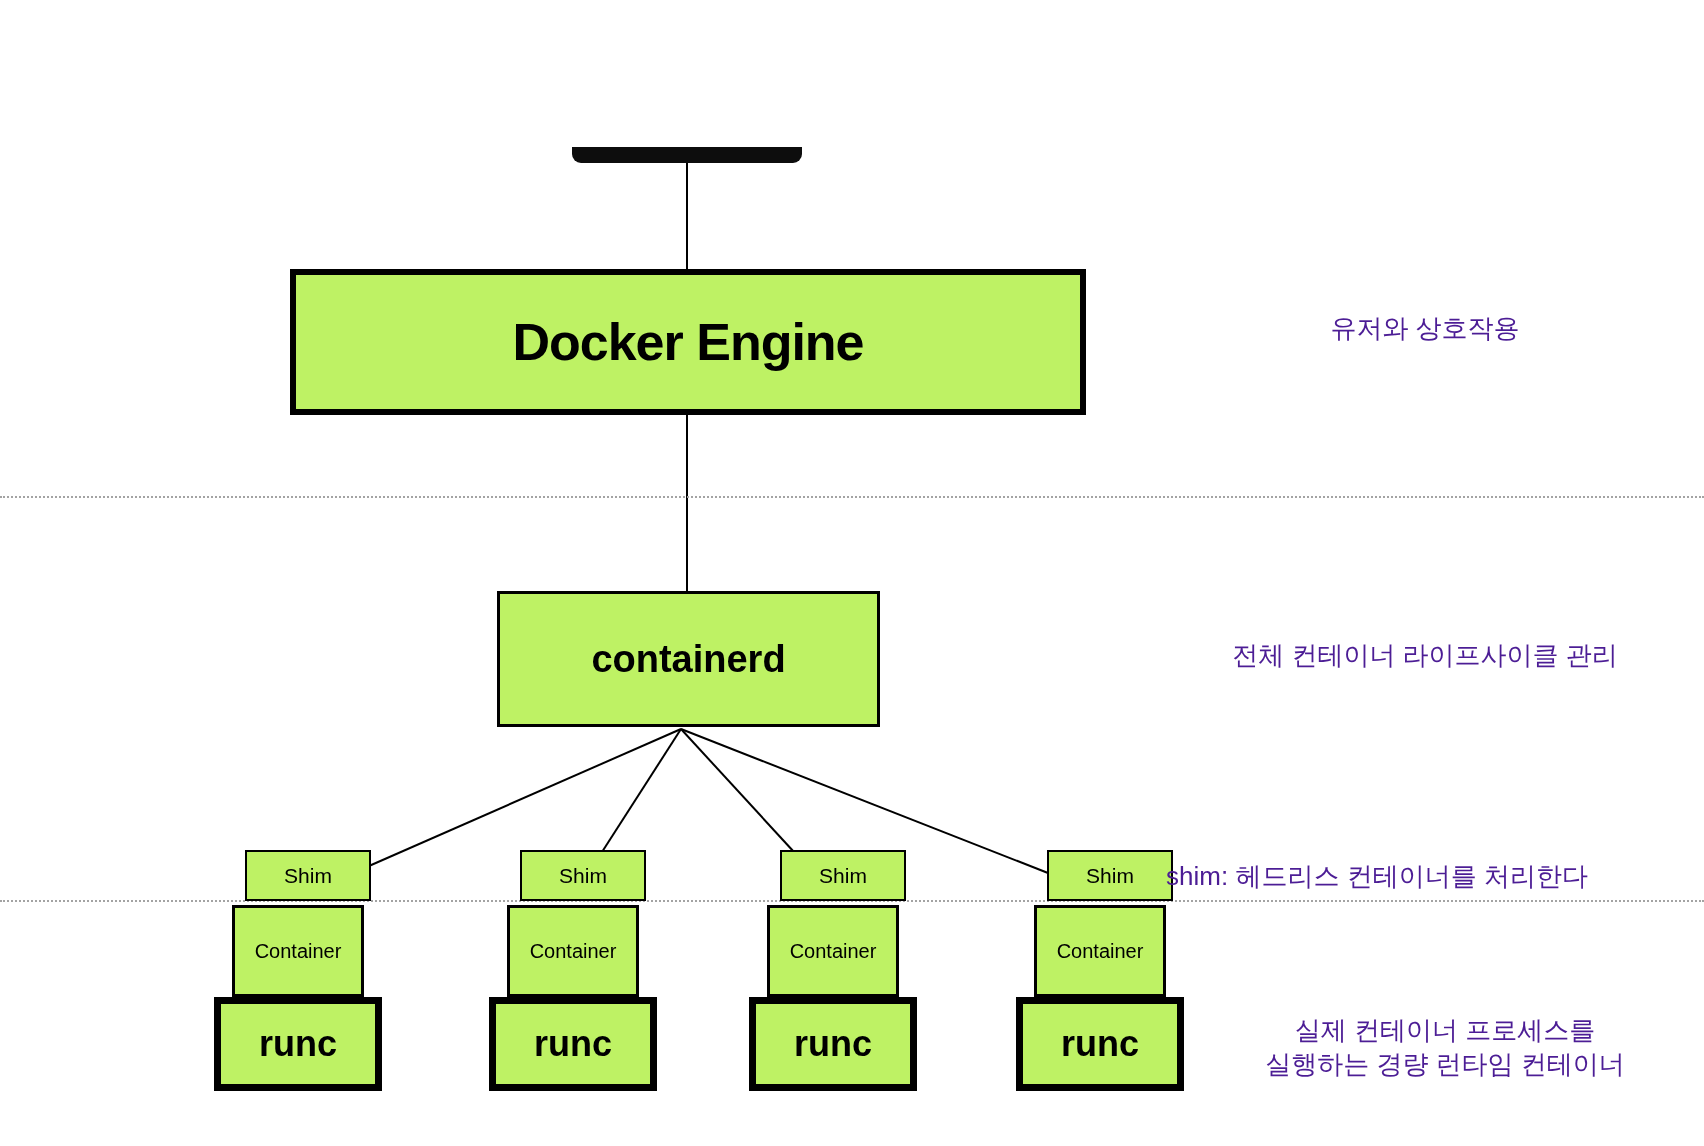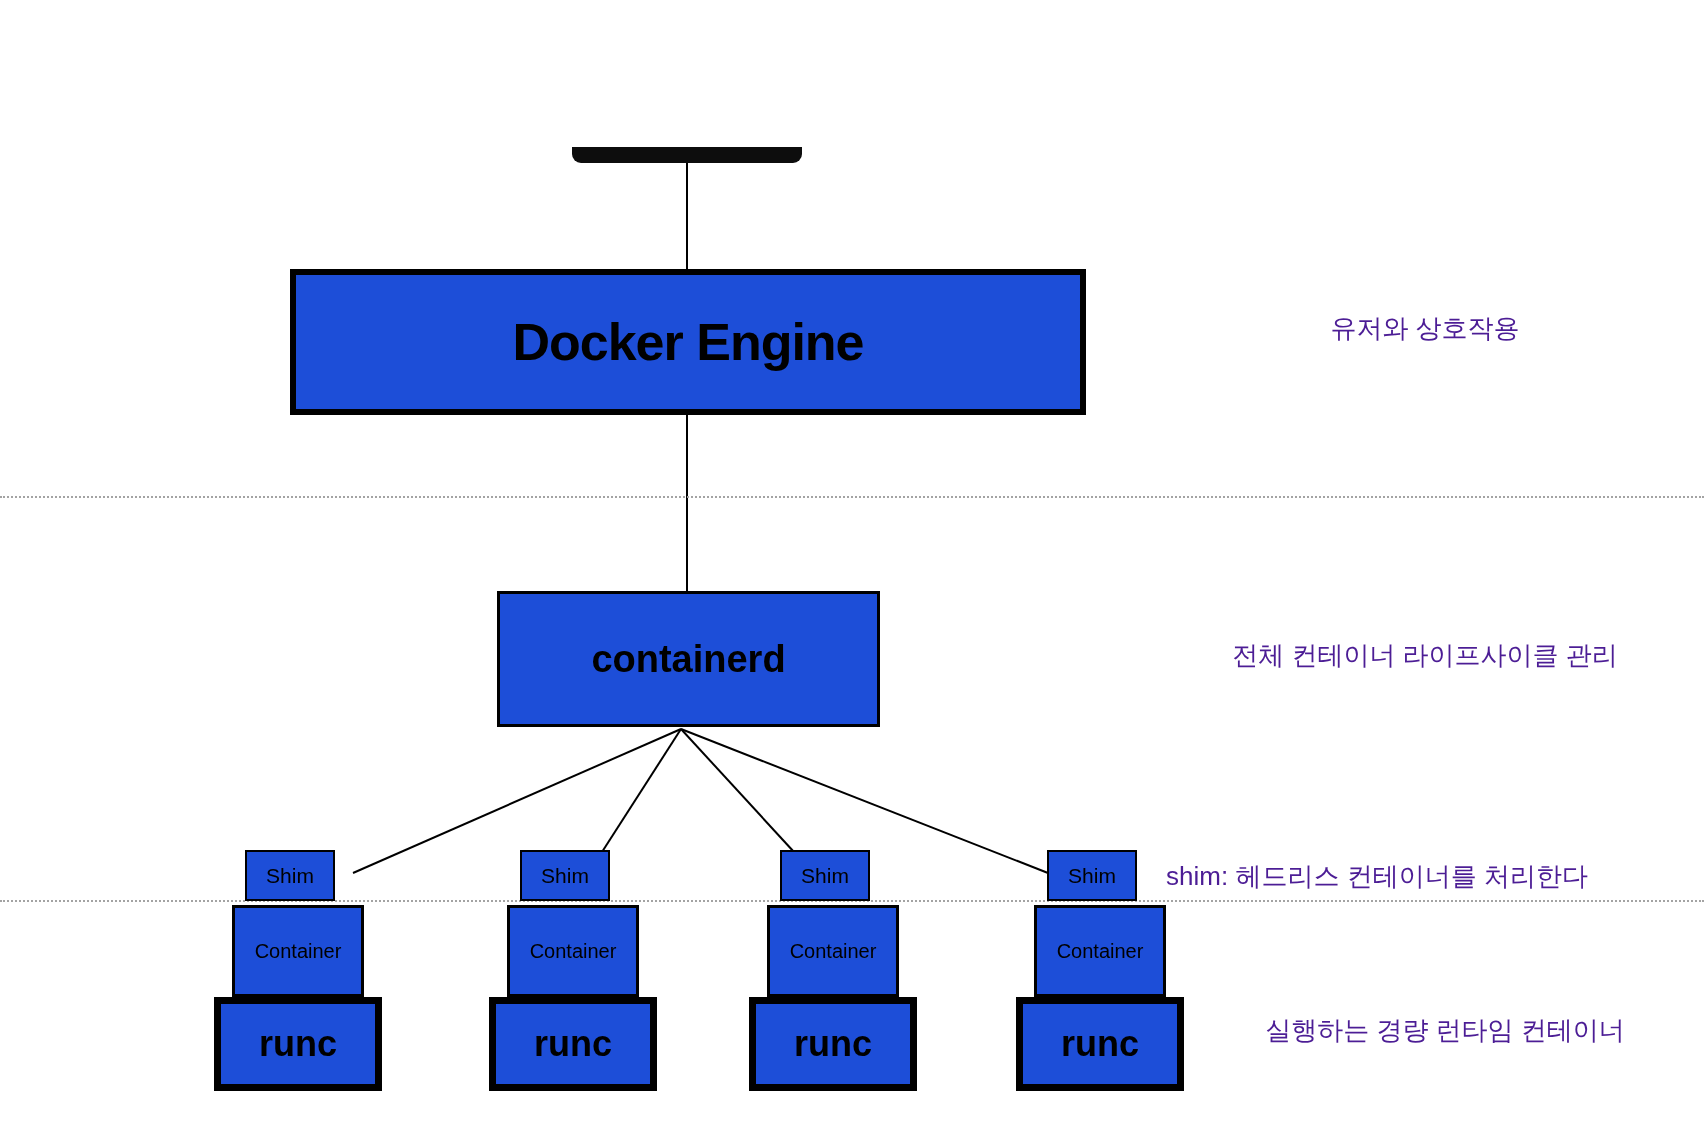--- a/index.html
+++ b/index.html
@@ -1,28 +1,28 @@
 <!DOCTYPE html>
 <html><head>
 <meta charset="utf-8">
 <style>
   html,body{margin:0;padding:0;background:#ffffff;}
   .canvas{
     position:relative;width:1704px;height:1146px;background:#ffffff;overflow:hidden;
     font-family:"Liberation Sans","DejaVu Sans",sans-serif;color:#000;
   }
   .box{
-    position:absolute;background:#1d4ed8;border:2px solid #000;box-sizing:border-box;
+    position:absolute;background:#bef264;border:2px solid #000;box-sizing:border-box;
     display:flex;align-items:center;justify-content:center;text-align:center;
   }
   .engine-box{left:290px;top:269px;width:796px;height:146px;border-width:6px;}
   .engine-label{font-size:52px;font-weight:700;letter-spacing:-1px;}
   .containerd-box{left:497px;top:591px;width:383px;height:136px;border-width:3px;}
   .containerd-label{font-size:38px;font-weight:700;}
-  .shim-box{top:850px;width:90px;height:51px;border-width:2px;}
+  .shim-box{top:850px;width:126px;height:51px;border-width:2px;}
   .shim-label{font-size:21px;font-weight:400;}
   .container-box{top:905px;width:132px;height:92px;border-width:3px;}
   .container-label{font-size:20px;font-weight:400;}
   .runc-box{top:997px;width:168px;height:94px;border-width:7px;}
   .runc-label{font-size:36px;font-weight:700;}
   .annotation{
     position:absolute;color:#4c1d95;font-size:26px;line-height:34px;text-align:center;
   }
   .divider{
     position:absolute;left:0;width:1704px;height:0;border-top:2px dotted #a3a3a3;
@@ -103,16 +103,17 @@
     <span class="runc-label">runc</span>
   </div>
   <div class="box runc-box" style="left:749px">
     <span class="runc-label">runc</span>
   </div>
   <div class="box runc-box" style="left:1016px">
     <span class="runc-label">runc</span>
   </div>
 
   <div class="annotation" style="left:1190px;top:1013px;width:510px;">
+    <div>실제 컨테이너 프로세스를</div>
     <div>실행하는 경량 런타임 컨테이너</div>
   </div>
 
 </div>
 
 </body></html>

